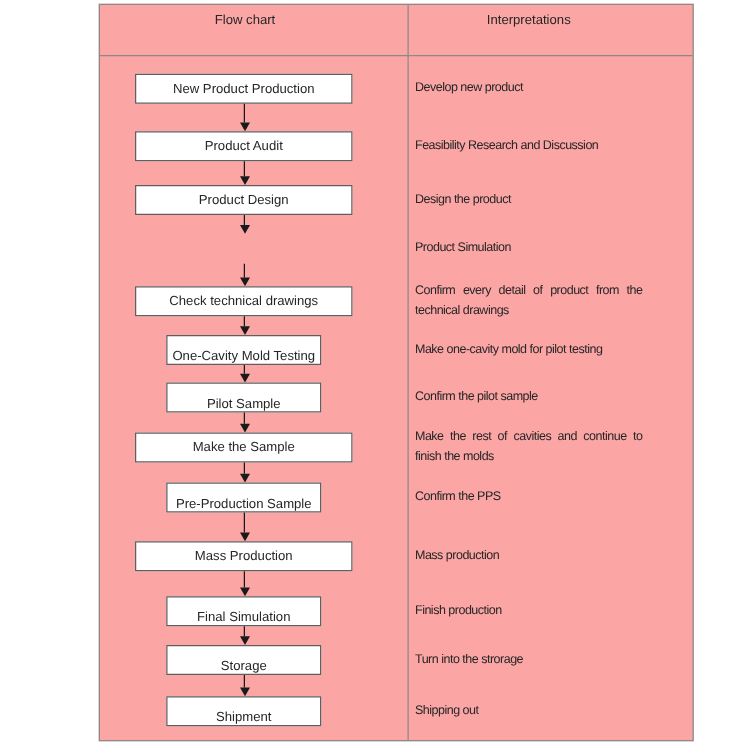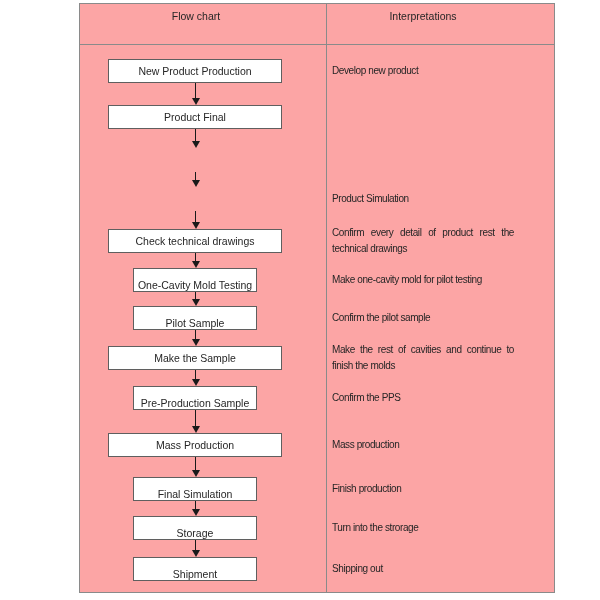--- a/index.html
+++ b/index.html
@@ -70,49 +70,60 @@
         <span>Develop new product</span>
       </div>
   </div>
   <div class="arrow" style="top:79px;height:22px">
       <div class="shaft"></div>
       <div class="head"></div>
     </div>
 
   <div class="step" style="top:101px">
     <div class="box wide">
-        <span>Product Final</span>
+        <span>Product Audit</span>
+      </div>
+    <div class="interp">
+        <span>Feasibility Research and Discussion</span>
       </div>
   </div>
   <div class="arrow" style="top:125px;height:19px">
       <div class="shaft"></div>
       <div class="head"></div>
     </div>
 
+  <div class="step" style="top:144px">
+    <div class="box wide">
+        <span>Product Design</span>
+      </div>
+    <div class="interp">
+        <span>Design the product</span>
+      </div>
+  </div>
   <div class="arrow" style="top:168px;height:15px">
       <div class="shaft"></div>
       <div class="head"></div>
     </div>
 
   <div class="step" style="top:183px">
     <div class="interp">
         <span>Product Simulation</span>
       </div>
   </div>
   <div class="arrow" style="top:207px;height:18px">
       <div class="shaft"></div>
       <div class="head"></div>
     </div>
 
   <div class="step" style="top:225px">
     <div class="box wide">
         <span>Check technical drawings</span>
       </div>
     <div class="interp">
-        <span>Confirm every detail of product rest the technical drawings</span>
+        <span>Confirm every detail of product from the technical drawings</span>
       </div>
   </div>
   <div class="arrow" style="top:249px;height:15px">
       <div class="shaft"></div>
       <div class="head"></div>
     </div>
 
   <div class="step" style="top:264px">
     <div class="box narrow">
         <span>One-Cavity Mold Testing</span>

